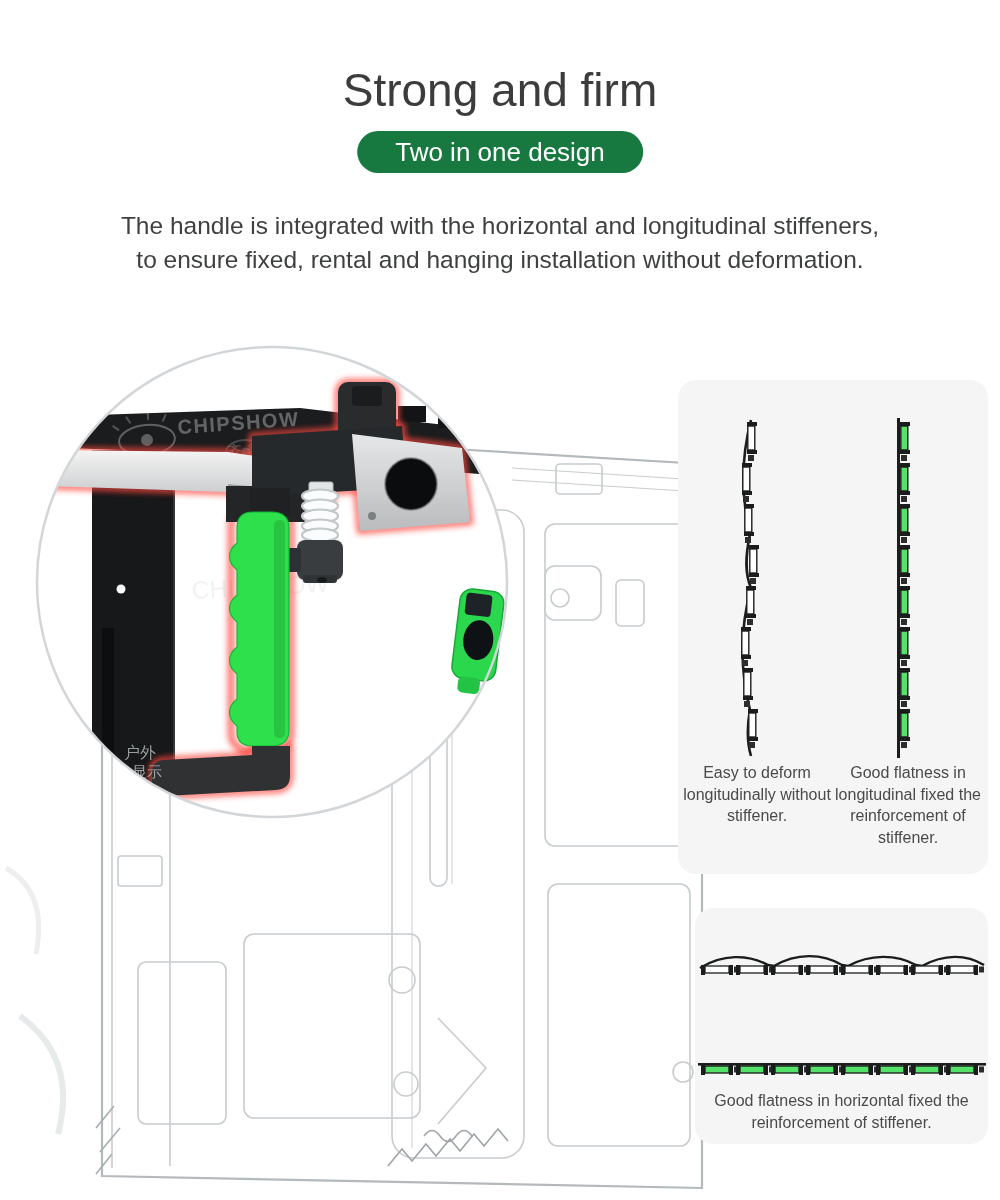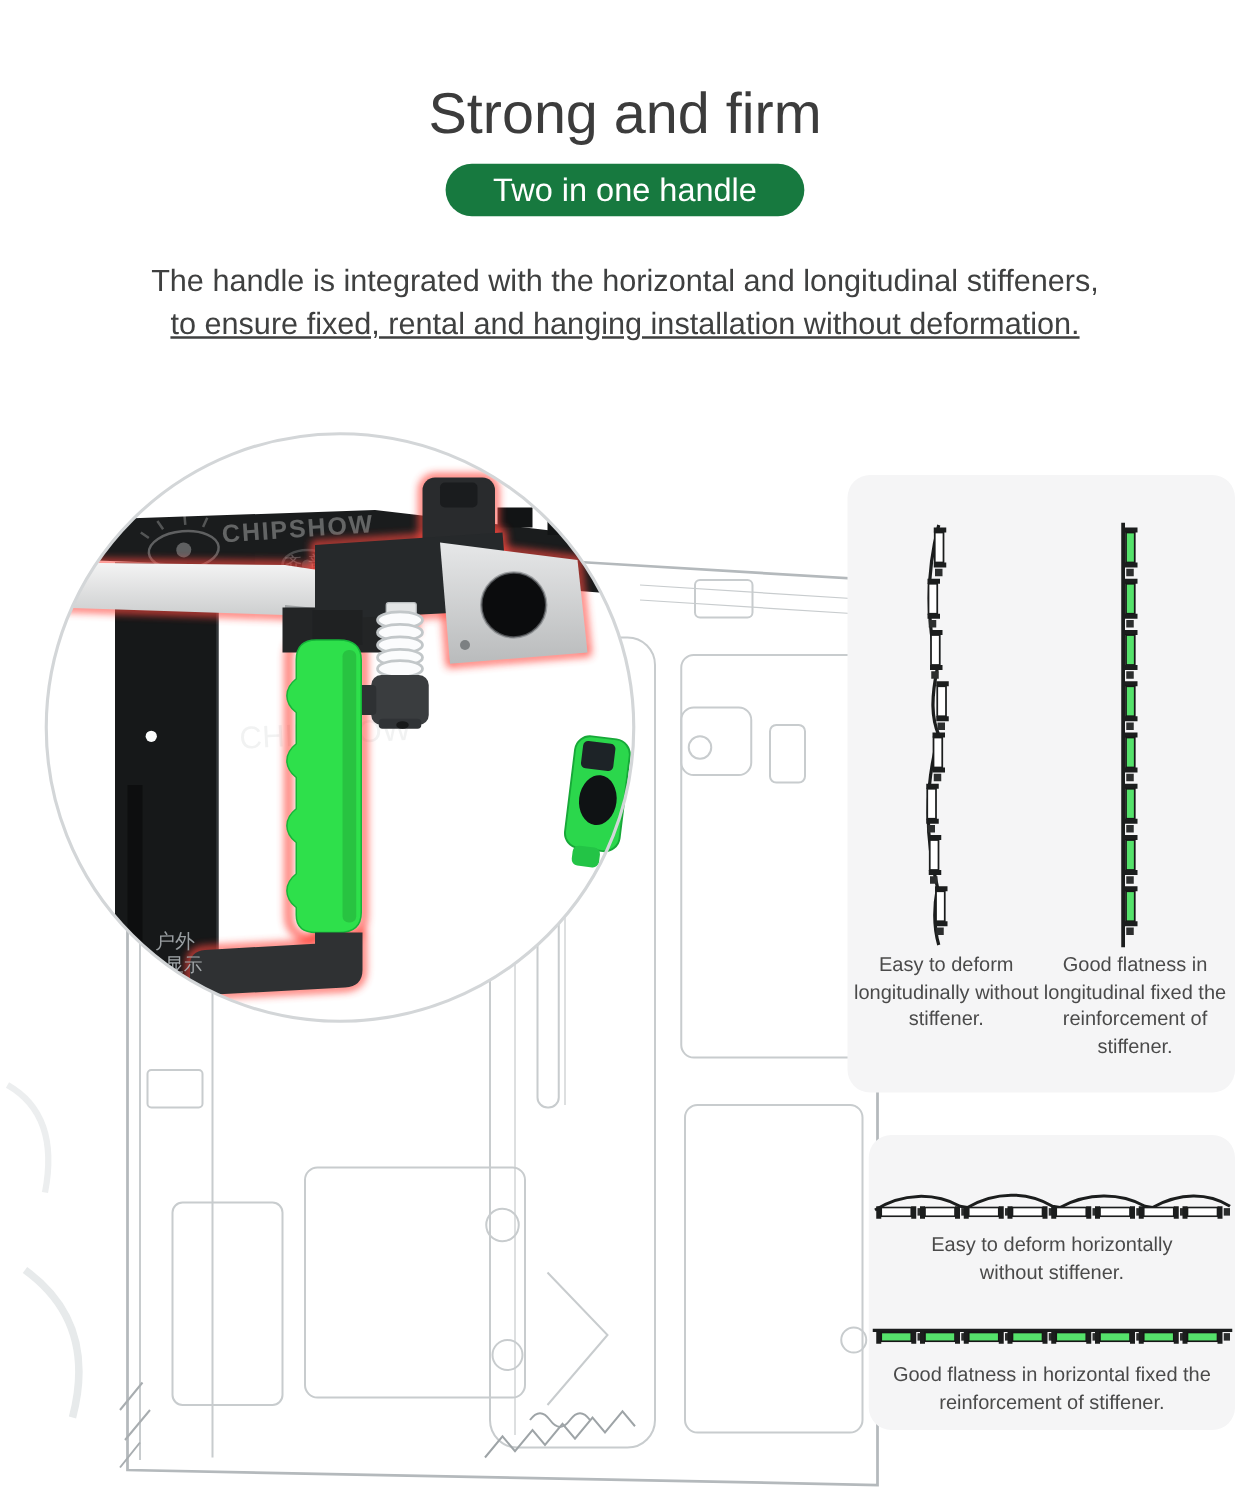--- a/index.html
+++ b/index.html
@@ -6,40 +6,40 @@
   .page{position:relative;width:1000px;height:1200px;overflow:hidden;background:#fff;
         font-family:"Liberation Sans","DejaVu Sans",sans-serif;}
   .title{position:absolute;top:22px;left:0;width:1000px;text-align:center;
          font-size:46px;line-height:74px;font-weight:400;color:#3c3c3c;letter-spacing:0;}
   .badge{position:absolute;top:131px;left:50%;transform:translateX(-50%);
          background:#17793F;color:#ffffff;font-size:26px;line-height:42px;height:42px;
          padding:0 38px;border-radius:22px;white-space:nowrap;}
   .desc{position:absolute;left:0;width:1000px;text-align:center;color:#3f4040;
         font-size:24.5px;line-height:27px;}
   .desc.l1{top:212px;}
-  .desc.l2{top:246px;text-decoration:underline;}
+  .desc.l2{top:246px;}
   .scene{position:absolute;top:328px;left:0;width:1000px;height:872px;}
   .panel{position:absolute;background:#F5F5F6;border-radius:18px;}
   .panel1{top:380px;left:678px;width:310px;height:494px;}
   .panel2{top:908px;left:695px;width:293px;height:236px;}
   .cap{position:absolute;text-align:center;color:#4a4a4a;font-size:16px;line-height:21.5px;}
   .cap.v1{top:382px;left:4px;width:150px;}
   .cap.v2{top:382px;left:152px;width:156px;}
   .cap.h1{top:78px;left:40px;width:213px;}
   .cap.h2{top:182px;left:2px;width:289px;}
   .dsvg{position:absolute;}
   svg text{font-family:"Liberation Sans","DejaVu Sans",sans-serif;}
 </style>
 </head>
 <body>
 
 <div class="page">
 
   <h1 class="title">Strong and firm</h1>
-  <div class="badge">Two in one handle</div>
+  <div class="badge">Two in one design</div>
   <div class="desc l1">The handle is integrated with the horizontal and longitudinal stiffeners,</div>
   <div class="desc l2">to ensure fixed, rental and hanging installation without deformation.</div>
 
   <div class="scene">
     <svg width="1000" height="872" viewBox="0 0 1000 872">
       <defs>
         <linearGradient id="silverGrad" x1="0" y1="0" x2="0" y2="1">
           <stop offset="0" stop-color="#f4f4f4"></stop>
             <stop offset="1" stop-color="#c2c4c5"></stop>
         </linearGradient>
@@ -245,21 +245,20 @@
       <path d="M2,20 C24,6 50,6 70,17 L76,18 C98,5 124,5 144,17 L150,18 C172,6 198,6 218,17 L224,18 C246,6 268,6 286,17" fill="none" stroke="#1b1d1d" stroke-width="2.4"></path>
       <use href="#hc" transform="translate(3,17)"></use>
       <use href="#hc" transform="translate(38,17)"></use>
       <use href="#hc" transform="translate(73,17)"></use>
       <use href="#hc" transform="translate(108,17)"></use>
       <use href="#hc" transform="translate(143,17)"></use>
       <use href="#hc" transform="translate(178,17)"></use>
       <use href="#hc" transform="translate(213,17)"></use>
       <use href="#hc" transform="translate(248,17)"></use>
     </svg>
-    <div class="cap h1">Easy to deform horizontally without stiffener.</div>
     <svg class="dsvg" style="left:3px;top:146px" width="288" height="26" viewBox="0 0 288 26">
       <defs>
         <g id="hg">
           <rect x="0" y="0" width="4" height="10" fill="#1b1d1d"></rect>
           <rect x="4" y="1" width="24" height="7" fill="#55E26B" stroke="#161616" stroke-width="1.3"></rect>
           <rect x="28" y="0" width="4" height="10" fill="#1b1d1d"></rect>
           <rect x="33" y="1.5" width="5" height="6" fill="#2c2e2e"></rect>
         </g>
       </defs>
       <rect x="0" y="9" width="288" height="2.6" fill="#1b1d1d"></rect>

